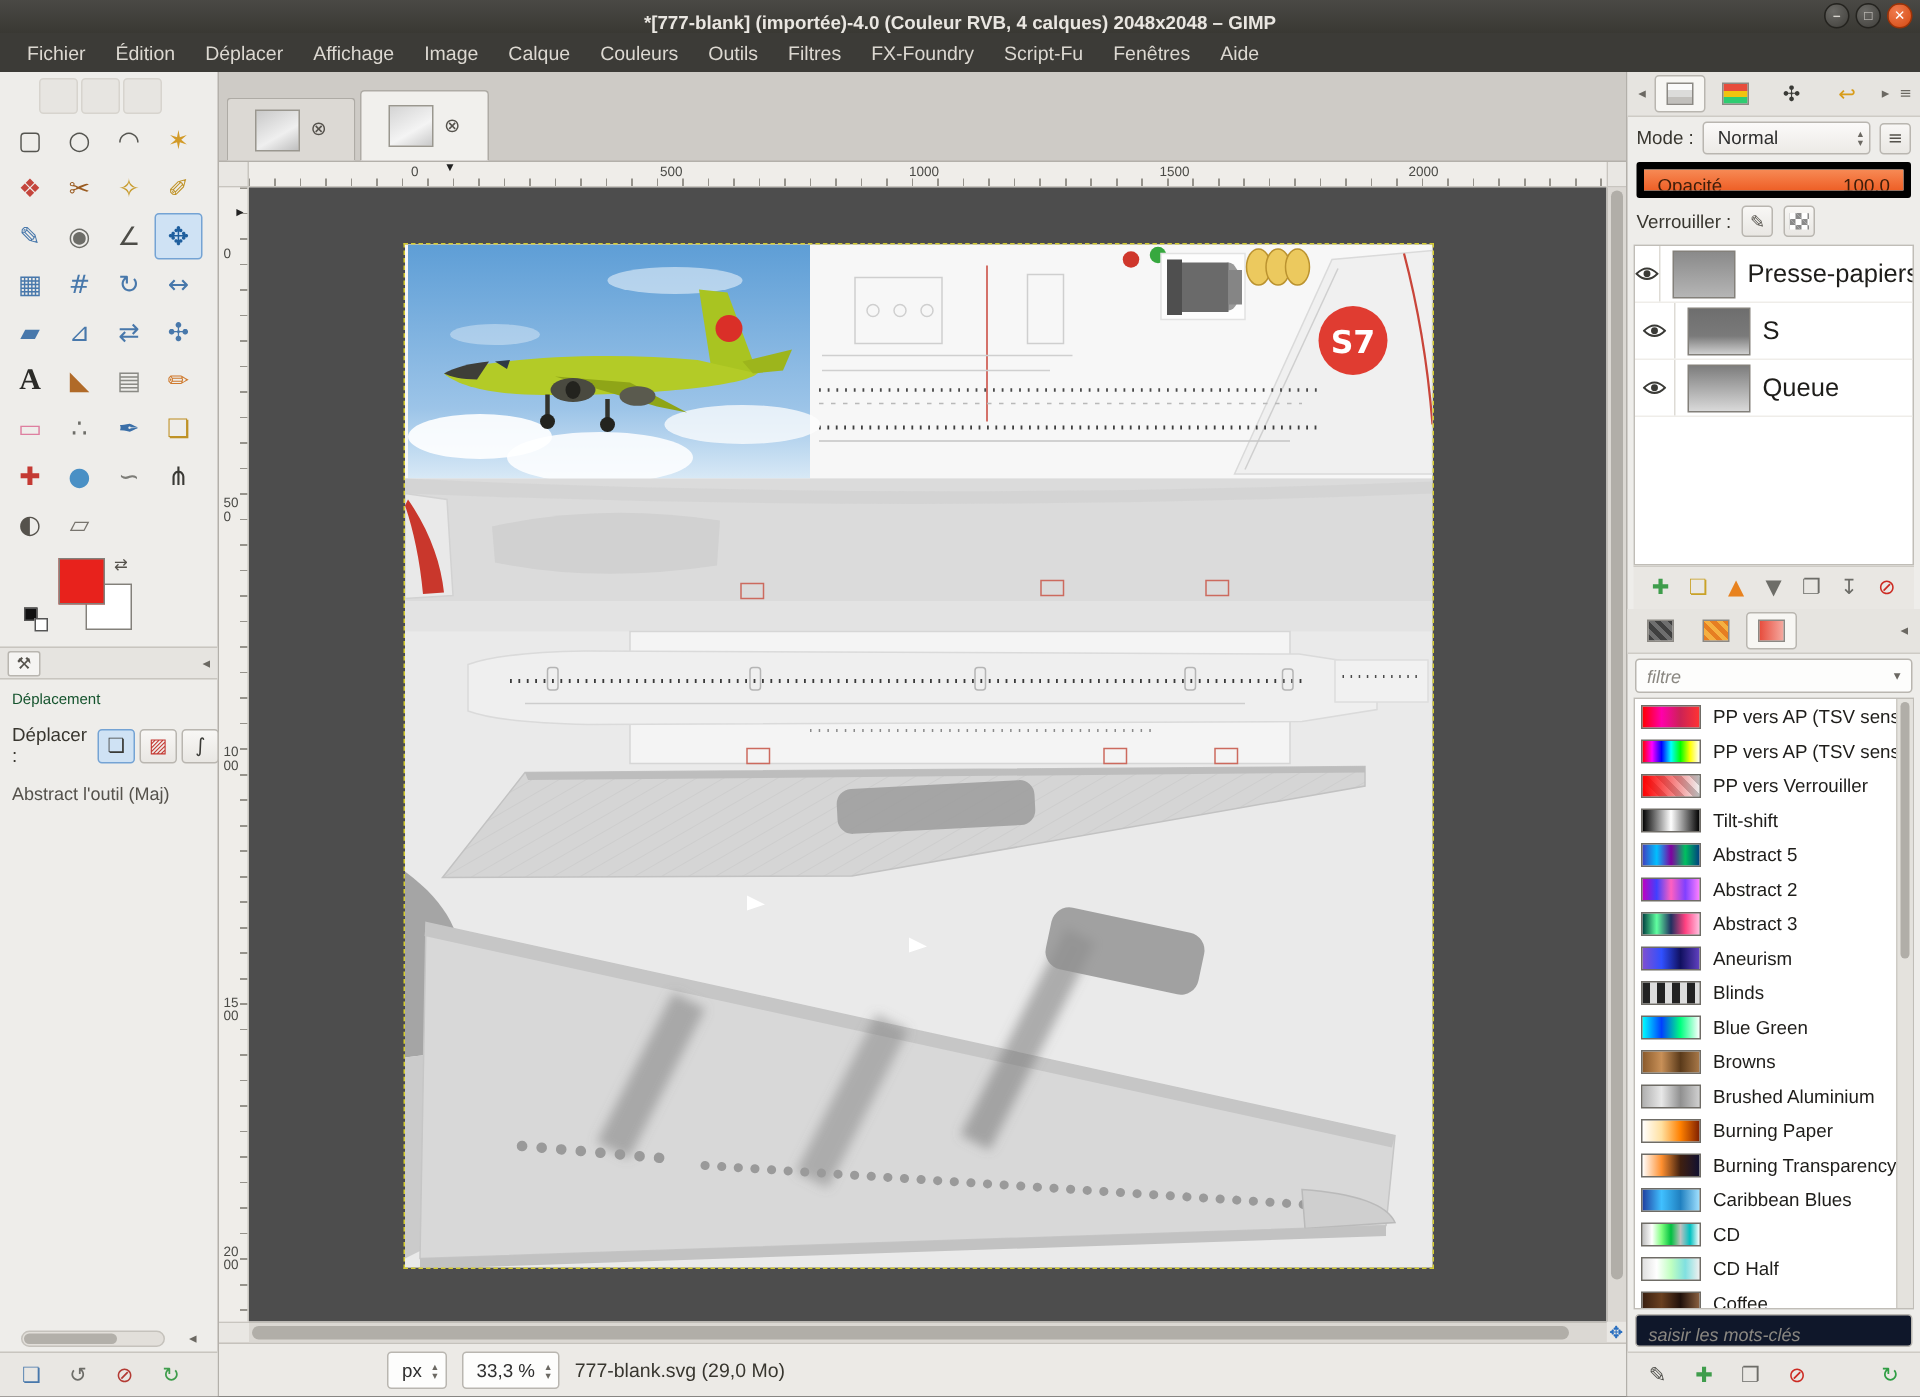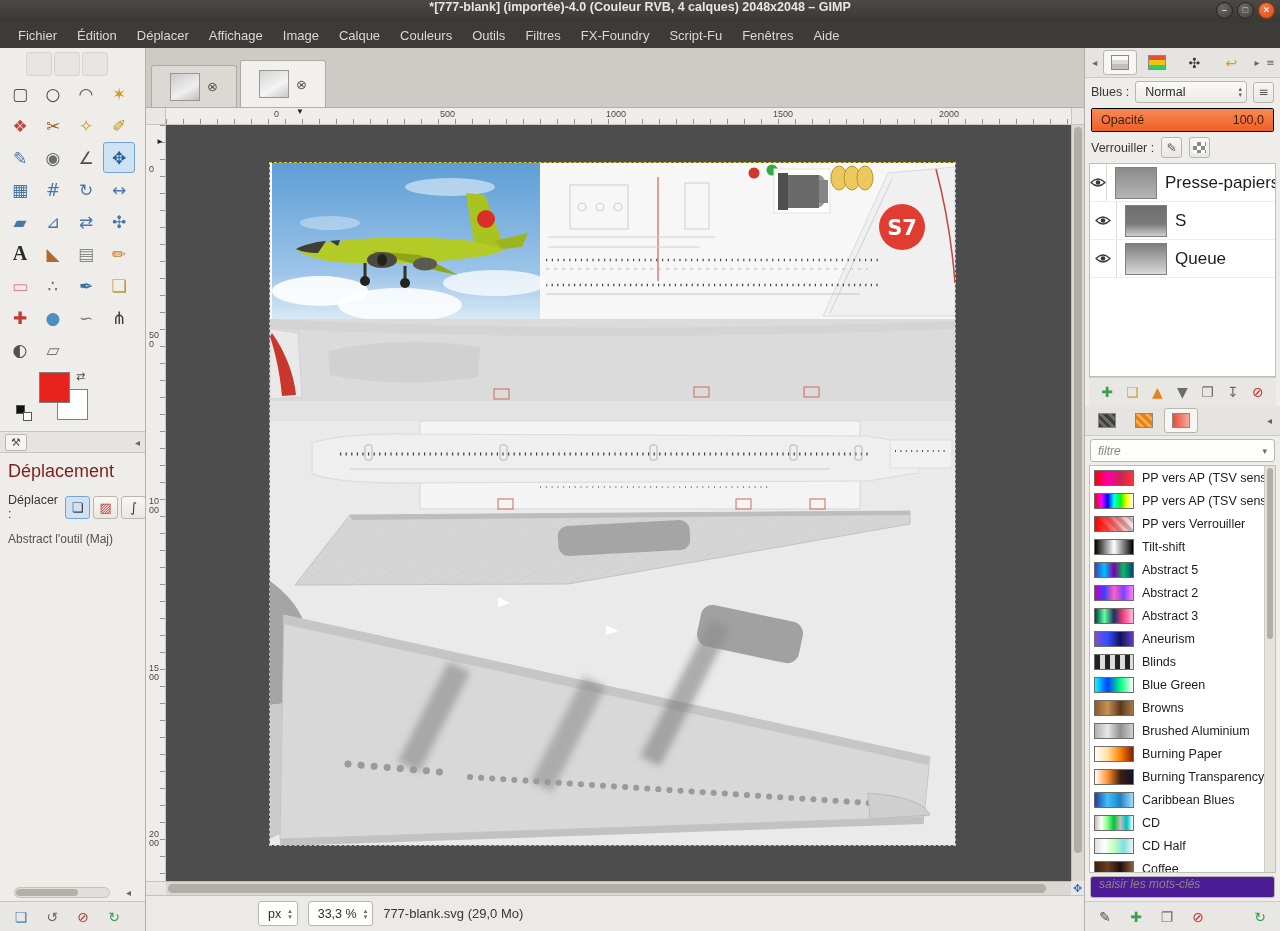--- a/index.html
+++ b/index.html
@@ -2,21 +2,21 @@
 <html><head>
 <meta charset="utf-8">
 <title>GIMP</title>
 <style>
 *{box-sizing:border-box;margin:0;padding:0}
 html,body{width:1280px;height:931px;overflow:hidden;background:#3c3b37;
   font-family:"Liberation Sans","DejaVu Sans",sans-serif;font-size:13px;color:#2e2e2e;
   -webkit-user-select:none;user-select:none}
 
 .titlebar{height:22px;background:linear-gradient(#4a4945,#393833);color:#e9e6e1;display:flex;
-  align-items:flex-start;justify-content:center;position:relative;font-weight:bold;font-size:12.5px}
+  align-items:flex-end;justify-content:center;position:relative;font-weight:bold;font-size:12.5px}
 .win-controls{position:absolute;right:5px;top:2px;display:flex;gap:4px}
 .winbtn{width:17px;height:17px;border-radius:50%;background:radial-gradient(circle at 35% 30%,#6a6965,#403f3b);
   border:1px solid #24231f;color:#d8d5cf;font-size:9px;line-height:14px;text-align:center}
 .winbtn.close{background:radial-gradient(circle at 35% 30%,#f07b4e,#d44a12);border-color:#9c3207;color:#fff}
 .menubar{height:26px;background:#3c3b37;display:flex;align-items:stretch;padding-left:8px}
 .menu-items{display:flex}
 .menu-item{color:#dcd8d1;padding:0 10px;display:flex;align-items:center;font-size:13px;cursor:default}
 
 .main{display:flex;height:883px;background:#d6d3ce}
 
@@ -36,21 +36,21 @@
 .mini-default{position:absolute;left:16px;top:36px;width:16px;height:16px}
 .mini-default .mfg{position:absolute;left:0;top:0;width:9px;height:9px;background:#111;border:1px solid #555}
 .mini-default .mbg{position:absolute;right:0;bottom:0;width:9px;height:9px;background:#fff;border:1px solid #555}
 .swap{position:absolute;left:76px;top:1px;font-size:11px;color:#55524c}
 .opt-tabstrip{height:22px;background:#e6e4e0;border-top:1px solid #c8c5bf;border-bottom:1px solid #c8c5bf;
   display:flex;align-items:center;padding:0 5px;margin-top:4px}
 .opt-tabicon{width:22px;height:17px;background:#f5f4f2;border:1px solid #b9b6b0;border-radius:2px;
   display:flex;align-items:center;justify-content:center;font-size:11px;color:#55524c;font-family:"DejaVu Sans",sans-serif}
 .opt-collapse{margin-left:auto;color:#6b6862;font-size:10px}
 .tool-options{padding:8px 8px 0;flex:1;display:flex;flex-direction:column;min-height:0}
-.opt-title{font-size:18px;color:#7f1d1d;margin-bottom:11px}
+.opt-title{font-size:10px;color:#14532d;margin-bottom:11px}
 .move-row{display:flex;align-items:center;gap:4px;margin-bottom:11px}
 .move-row .lbl{font-size:12.5px;color:#38362f;margin-right:3px}
 .tgt{width:25px;height:23px;border:1px solid #b9b6b0;background:linear-gradient(#f8f7f5,#e9e7e3);border-radius:3px;
   display:flex;align-items:center;justify-content:center;font-size:13px;cursor:pointer;font-family:"DejaVu Sans",sans-serif;padding:0}
 .tgt.active{background:#cfe2f4;border-color:#74a3d4}
 .toggle-lbl{font-size:12px;color:#55524c;margin-bottom:9px}
 .radio-row{display:flex;align-items:center;gap:7px;margin:0 0 10px 2px;cursor:pointer}
 .radio{width:14px;height:14px;border-radius:50%;border:1px solid #8d8a84;background:linear-gradient(#fdfdfc,#eceae6);position:relative;flex:none}
 .radio.on{border-color:#b9541c}
 .radio.on::after{content:"";position:absolute;inset:3px;border-radius:50%;background:#ec6c12}
@@ -108,21 +108,21 @@
 .dockicon{display:inline-flex;align-items:center;justify-content:center;font-family:"DejaVu Sans",sans-serif}
 .dockicon.img{width:18px;height:15px;border:1px solid #8c8984}
 .dockicon.glyph{font-size:14px}
 .mode-row{display:flex;align-items:center;padding:3px 6px;gap:6px;height:28px;flex:none}
 .mode-lbl{font-size:12.5px;color:#38362f}
 .combo{flex:1;height:22px;background:linear-gradient(#fbfaf9,#eceae6);border:1px solid #b9b6b0;border-radius:3px;
   display:flex;align-items:center;padding:0 4px 0 9px;font-size:12.5px}
 .combo .spins{margin-left:auto}
 .sq-btn{width:21px;height:21px;border:1px solid #b9b6b0;border-radius:3px;background:linear-gradient(#f8f7f5,#e9e7e3);
   display:flex;align-items:center;justify-content:center;font-size:12px;color:#55524c;padding:0;cursor:pointer;font-family:"DejaVu Sans",sans-serif}
-.opacity-row{margin:2px 6px;height:24px;border:1px solid #000000;border-radius:2px;position:relative;background:#e8e6e2;overflow:hidden;flex:none;cursor:pointer}
+.opacity-row{margin:2px 6px;height:24px;border:5px solid #000000;border-radius:2px;position:relative;background:#e8e6e2;overflow:hidden;flex:none;cursor:pointer}
 .opacity-fill{position:absolute;top:0;left:0;bottom:0;background:linear-gradient(#f78a55,#ee5f26)}
 .olabel{position:absolute;left:9px;top:4px;font-size:12.5px;color:#3d1d0a}
 .ovalue{position:absolute;right:9px;top:4px;font-size:12.5px;color:#3d1d0a}
 .lock-row{display:flex;align-items:center;gap:7px;padding:3px 6px;height:27px;flex:none}
 .checker{background-image:linear-gradient(45deg,#8a8a8a 25%,transparent 25%,transparent 75%,#8a8a8a 75%),
   linear-gradient(45deg,#8a8a8a 25%,#fff 25%,#fff 75%,#8a8a8a 75%);
   background-size:8px 8px;background-position:0 0,4px 4px;width:13px;height:11px;display:inline-block}
 .layers{margin:2px 4px 0;background:#fff;border:1px solid #c0bdb7;height:214px;overflow:hidden;flex:none}
 .layer-row{display:flex;align-items:center;height:38px;border-bottom:1px solid #efede9;cursor:pointer}
 .layer-row.selected{background:linear-gradient(#f6d9a4,#efc586)}
@@ -135,22 +135,22 @@
   display:flex;align-items:center;padding:0 7px;flex:none}
 .filter-text{font-style:italic;color:#8a8781;font-size:12px;flex:1}
 .dd{font-size:9px;color:#6b6862;font-family:"DejaVu Sans",sans-serif}
 .grad-wrap{flex:1;display:flex;min-height:0;margin:0 4px;background:#fff;border:1px solid #c0bdb7}
 .grad-list{flex:1;overflow:hidden}
 .grad-row{display:flex;align-items:center;height:23px;padding-left:4px;gap:8px;cursor:pointer;overflow:hidden}
 .grad-swatch{width:40px;height:16px;border:1px solid #6f6c66;flex:none}
 .grad-name{font-size:12.5px;color:#1e1d1a;white-space:nowrap}
 .grad-scroll{width:11px;background:#e4e2dd;border-left:1px solid #cecbc5;position:relative;flex:none}
 .grad-scroll .thumb{position:absolute;left:2px;right:2px;top:2px;height:42%;background:#b1aea8;border-radius:4px}
-.tags-row{margin:3px 5px;height:22px;background:#4c1d95;border:1px solid #b9b6b0;border-radius:3px;
-  display:flex;align-items:flex-start;padding:0 8px;flex:none}
+.tags-row{margin:3px 5px;height:22px;background:#0f172a;border:1px solid #b9b6b0;border-radius:3px;
+  display:flex;align-items:flex-end;padding:0 8px;flex:none}
 .tags-text{font-style:italic;color:#8a8781;font-size:12px}
 .rp-bottom{height:30px;border-top:1px solid #cecbc5;background:#e9e7e3;display:flex;align-items:center;gap:9px;padding:0 9px;flex:none}
 .rp-bottom .iconbtn:last-child{margin-left:auto}
 </style>
 </head>
 <body>
 
 <div class="titlebar">
   <span>*[777-blank] (importée)-4.0 (Couleur RVB, 4 calques) 2048x2048 – GIMP</span>
   <div class="win-controls">
@@ -485,21 +485,21 @@
 
           <button class="docktab">
             <span class="dockicon glyph" style="color: rgb(216, 156, 26);">↩</span>
           </button>
         </span>
       <button class="chev" style="margin-left:auto">▸</button>
       <button class="chev">≡</button>
     </div>
 
     <div class="mode-row">
-      <span class="mode-lbl">Blues :</span>
+      <span class="mode-lbl">Mode :</span>
       <div class="combo">
         <span>Normal</span>
         <span class="spins">
           <span>▴</span>
           <span>▾</span>
         </span>
       </div>
       <button class="sq-btn">≡</button>
     </div>
 

